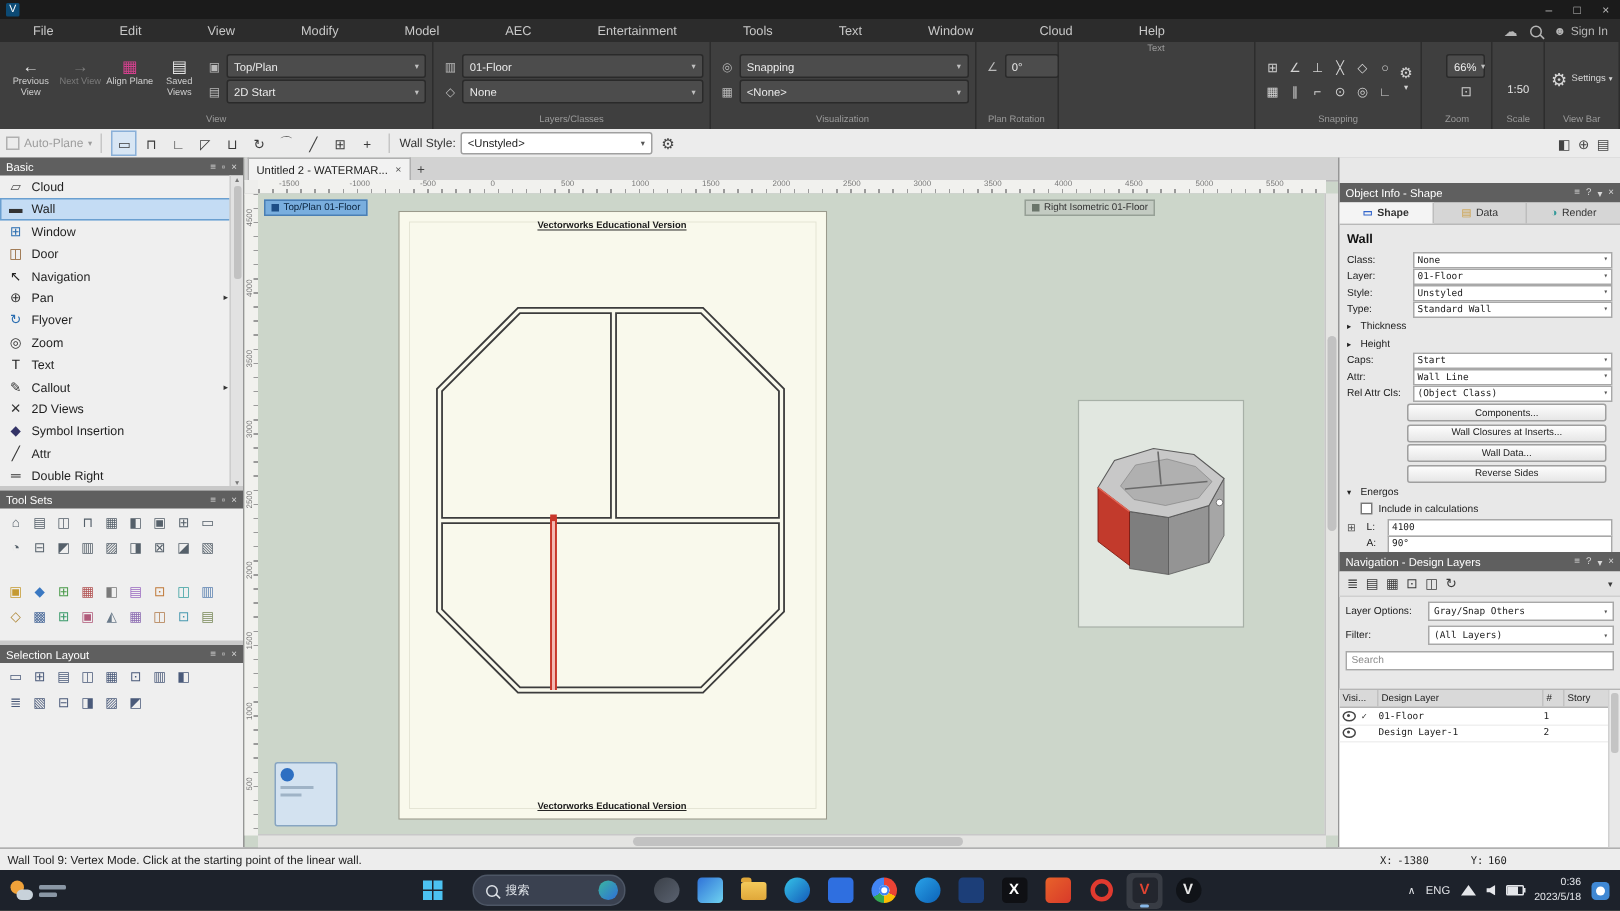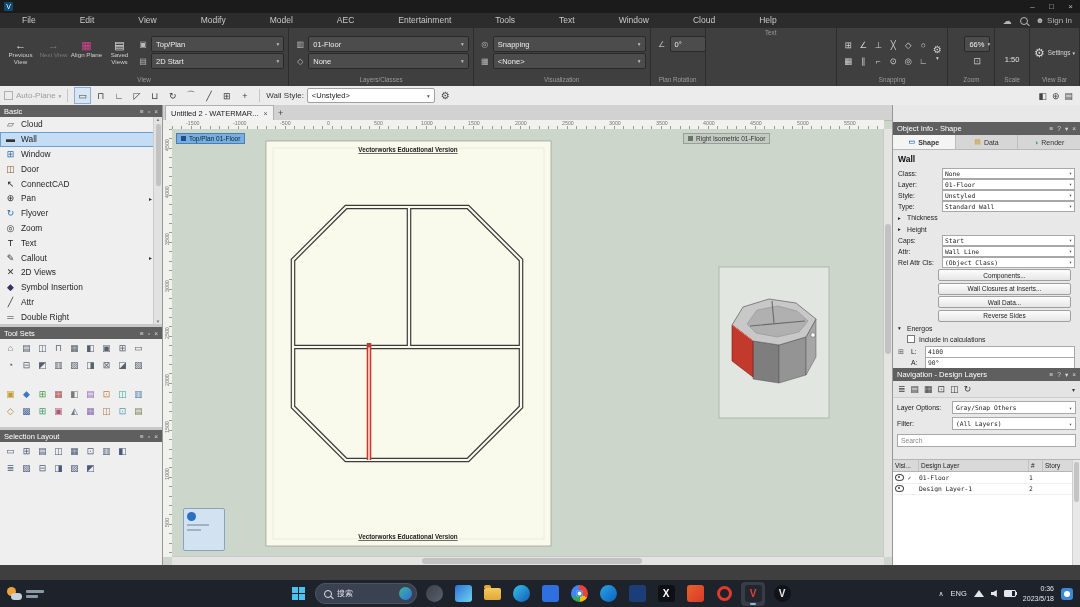--- a/index.html
+++ b/index.html
@@ -165,21 +165,21 @@
 
 
 #taskbar{position:absolute;top:580px;left:0;right:0;height:27px;background:#1d222b;display:flex;align-items:center;}
 #weather{display:flex;align-items:center;gap:4px;padding:0 7px;}
 .wic{width:15px;height:14px;position:relative;}
 .wic::before{content:"";position:absolute;width:9px;height:9px;border-radius:50%;background:#f0a23a;left:0;top:0;}
 .wic::after{content:"";position:absolute;width:11px;height:7px;border-radius:4px;background:#c8d2da;right:0;bottom:1px;}
 .wtxt{display:flex;flex-direction:column;gap:2px;}
 .wl{width:18px;height:3px;background:#8a97a5;border-radius:1px;}
 .wl2{width:12px;}
-#task-center{position:absolute;left:50%;transform:translateX(-50%);display:flex;align-items:center;gap:5px;}
+#task-center{position:absolute;left:50%;transform:translateX(-50%);display:flex;align-items:center;gap:15px;}
 #start-btn{width:24px;height:24px;display:flex;align-items:center;justify-content:center;border-radius:4px;}
 .winlogo{width:13px;height:13px;display:grid;grid-template-columns:6px 6px;grid-template-rows:6px 6px;gap:1px;}
 .winlogo span{background:#4cc2f1;}
 #search-pill{height:19px;width:88px;background:#3a4150;border:1px solid #4d5665;border-radius:10px;display:flex;align-items:center;gap:5px;padding:0 4px 0 8px;color:#dfe3e8;font-size:8px;}
 #search-pill .bimg{margin-left:auto;width:13px;height:13px;border-radius:50%;background:linear-gradient(135deg,#3ab6a0,#2f6fd8);}
 #task-icons{display:flex;gap:5px;}
 .task-icon{width:24px;height:24px;border-radius:4px;display:flex;align-items:center;justify-content:center;position:relative;}
 .task-icon.active{background:rgba(255,255,255,0.12);}
 .task-icon.active::after{content:"";position:absolute;bottom:1px;left:9px;width:6px;height:2px;border-radius:1px;background:#88b8e8;}
 .ti-shape{width:17px;height:17px;display:flex;align-items:center;justify-content:center;font-size:10px;font-weight:bold;border-radius:3px;}
@@ -448,21 +448,21 @@
               <div class="tool-row">
                 <span class="tool-ic" style="color: rgb(42, 109, 176);">⊞</span>
                 <span class="tool-lb">Window</span>
               </div>
               <div class="tool-row">
                 <span class="tool-ic" style="color: rgb(138, 90, 42);">◫</span>
                 <span class="tool-lb">Door</span>
               </div>
               <div class="tool-row">
                 <span class="tool-ic" style="color: rgb(34, 34, 34);">↖</span>
-                <span class="tool-lb">ConnectCAD</span>
+                <span class="tool-lb">Navigation</span>
               </div>
               <div class="tool-row">
                 <span class="tool-ic" style="color: rgb(51, 51, 51);">⊕</span>
                 <span class="tool-lb">Pan</span>
                 <span class="tool-fly">▸</span>
               </div>
               <div class="tool-row">
                 <span class="tool-ic" style="color: rgb(42, 109, 176);">↻</span>
                 <span class="tool-lb">Flyover</span>
               </div>
@@ -884,20 +884,33 @@
               </div>
             </div>
           <div id="nav-scroll">
               <div class="thumb"></div>
             </div>
         </div>
       </div>
     </div>
   </div>
 
+  <div id="statusbar">
+    <span>Wall Tool 9: Vertex Mode. Click at the starting point of the linear wall.</span>
+    <div id="sb-coords">
+      <span class="sb-pair">
+          <span>X:</span>
+          <span>-1380</span>
+        </span>
+      <span class="sb-pair">
+          <span>Y:</span>
+          <span>160</span>
+        </span>
+    </div>
+  </div>
 
   <div id="taskbar">
     <div id="weather">
       <span class="wic"></span>
       <span class="wtxt">
           <span class="wl"></span>
           <span class="wl wl2"></span>
         </span>
     </div>
     <div id="task-center">

